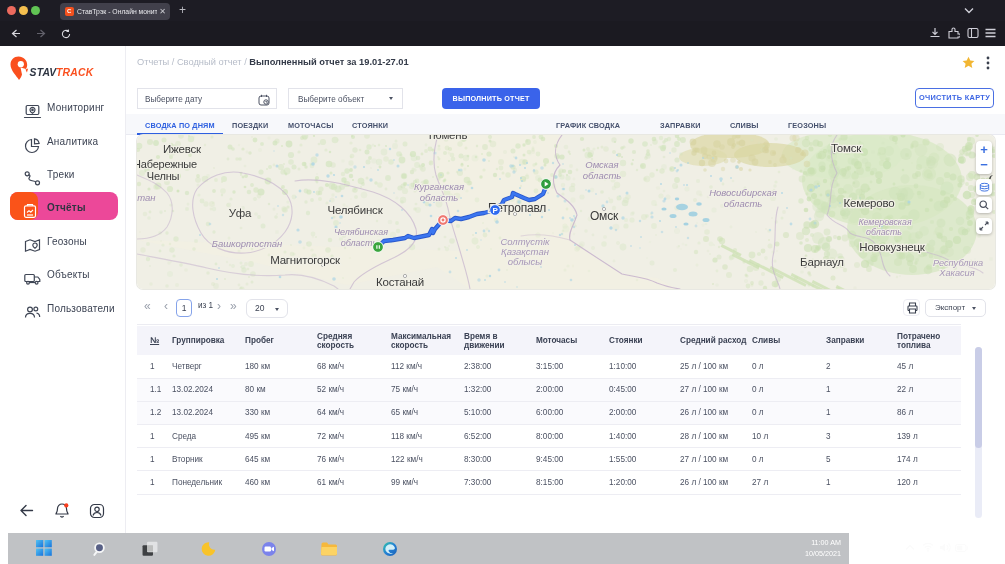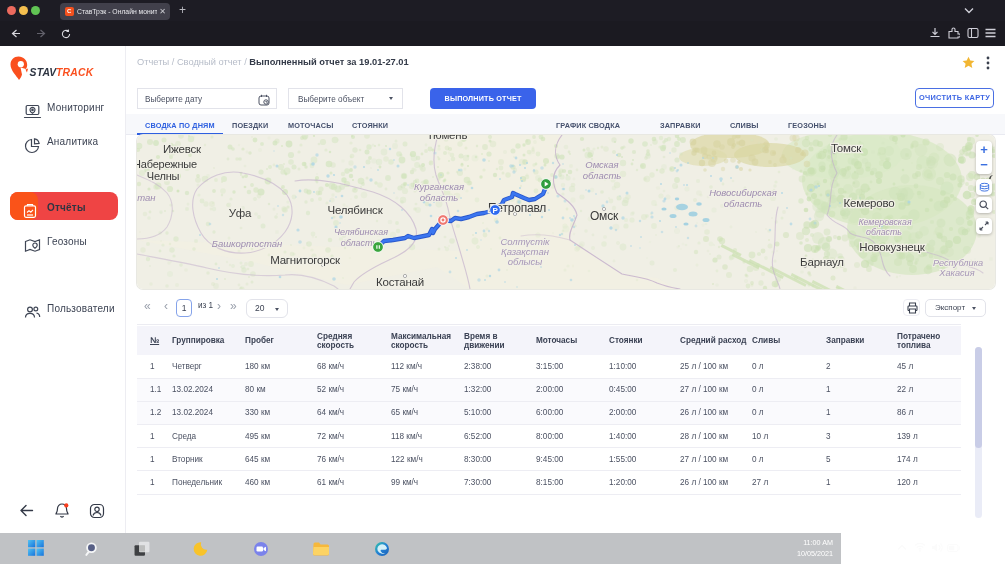--- a/index.html
+++ b/index.html
@@ -13,21 +13,21 @@
 #tab .ttl{position:absolute;left:17px;top:0;width:80px;white-space:nowrap;overflow:hidden}
 #tab .x{position:absolute;right:4px;top:0;color:#c9c9cf;font-size:8px}
 .chromeic{position:absolute;color:#cfcfd8;font-size:11px}
 #urlbar{position:absolute;left:268px;top:3px;width:450px;height:18.5px;background:#34333d;border-radius:4px;color:#f1f1f4;font-size:7.4px;line-height:18.5px}
 
 #app{position:absolute;left:0;top:46px;width:1005px;height:487px;background:#fff}
 #side{position:absolute;left:0;top:0;width:126px;height:487px;border-right:1px solid #ededf2}
 .navitem{position:absolute;left:10px;width:108px;height:28px;border-radius:8px;color:#3c4353;font-size:10px;letter-spacing:.2px}
 .navitem .lbl{position:absolute;left:37px;top:9.5px}
 .navitem svg{position:absolute;left:6px;top:5px}
-.nav-active{background:#ef4444}
+.nav-active{background:#ec4899}
 .iconsq{position:absolute;left:0;top:0;width:28px;height:28px;border-radius:8px;background:#fa5319}
 
 .crumb{position:absolute;left:137px;top:11px;font-size:9.3px;color:#b6bcc8;letter-spacing:0}
 .crumb b{color:#333a48}
 .inp{position:absolute;top:42px;height:21px;border:1px solid #e2e3ea;border-radius:0;background:#fff;font-size:8.2px;color:#4c5263;line-height:19px}
 .btn-blue{position:absolute;top:42px;height:21px;background:#3a63ea;border-radius:4px;color:#fff;font-size:7.2px;font-weight:bold;text-align:center;letter-spacing:.2px}
 #clearmap{position:absolute;left:915px;top:42px;width:79px;height:20px;border:1.2px solid #4a6fe3;border-radius:4px;color:#3d66e4;font-size:7.4px;font-weight:bold;text-align:center;line-height:18px;letter-spacing:.3px}
 #tabbar{position:absolute;left:126px;top:68px;width:879px;height:21px;background:#f7f8fb;border-bottom:1px solid #e9eaf1}
 .tb{position:absolute;top:7px;font-size:7.3px;font-weight:bold;color:#46516d;letter-spacing:.15px}
 .tb.on{color:#2d5fe0}
@@ -42,21 +42,21 @@
 
 #tbl{position:absolute;left:137px;top:280px;width:824px;font-size:8.2px;color:#4b5162}
 table{border-collapse:collapse;width:824px;table-layout:fixed}
 th{background:#f4f4fa;color:#3b4254;font-weight:bold;text-align:left;vertical-align:middle;padding:0 0 0 0;height:29px;font-size:8.2px}
 td{height:23.2px;border-bottom:1px solid #ededf3;vertical-align:middle}
 tr.alt td{background:#fafafd}
 tr.total td{background:#f1f1f9;font-weight:bold;color:#363c4c;border-bottom:none}
 #scrollbar{position:absolute;left:975px;top:301px;width:7px;height:171px;background:#eaecf7;border-radius:3.5px}
 #scrollthumb{position:absolute;left:975px;top:301px;width:7px;height:101px;background:#c9cde7;border-radius:3.5px}
 
-#taskbar{position:absolute;left:0;top:533px;width:841px;height:31px;background:#c0c2c5}
+#taskbar{position:absolute;left:8px;top:533px;width:841px;height:31px;background:#c0c2c5}
 .tkic{position:absolute;top:7.5px;width:16px;height:16px}
 #clock{position:absolute;right:8px;top:4px;color:#fff;font-size:7.2px;text-align:right;line-height:11px}
 .trayic{position:absolute;top:9px;color:#fbfbfb}
 </style></head><body>
 
 <div id="tabstrip">
  <div class="tl" style="left:7px;background:#ec6a5e"></div>
  <div class="tl" style="left:19px;background:#f5bf4f"></div>
  <div class="tl" style="left:31px;background:#61c454"></div>
  <div id="tab">
@@ -116,40 +116,62 @@
       </div>
       <div class="navitem" style="top:80px">
         <span class="abs" style="left:7px;top:4.5px">
           <svg width="19" height="19" viewBox="0 0 19 19" fill="none" stroke="#3f4655" stroke-width="1.2">
             <path d="M8.5,3.5 a6.5,6.5 0 1 0 7,7 l-7,0 Z"></path>
             <path d="M11.5,2.8 a5.5,5.5 0 0 1 4.6,4.6 l-4.6,0.4 Z"></path>
           </svg>
         </span>
         <span class="lbl">Аналитика</span>
       </div>
+      <div class="navitem" style="top:113px">
+        <span class="abs" style="left:7px;top:4.5px">
+          <svg width="19" height="19" viewBox="0 0 19 19" fill="none" stroke="#3f4655" stroke-width="1.2">
+            <circle cx="4.2" cy="4.8" r="2"></circle>
+            <circle cx="14.5" cy="13.8" r="2"></circle>
+            <path d="M6,5.8 C9,7.5 4,9 6.5,10.8 C9,12.5 12,11.5 12.6,13" stroke-linecap="round"></path>
+          </svg>
+        </span>
+        <span class="lbl">Треки</span>
+      </div>
       <div class="navitem nav-active" style="top:146px">
         <div class="iconsq"></div>
         <span class="abs" style="left:6px;top:6px">
           <svg width="16" height="16" viewBox="0 0 16 16" fill="none" stroke="#ffffff" stroke-width="1.2">
             <rect x="2.5" y="2.8" width="11" height="11.5" rx="1.5"></rect>
             <path d="M5.5,2.8 V1.5 h5 V2.8"></path>
             <path d="M5,9.5 l2,-1.8 l1.8,1.5 l2.2,-2.4" stroke-width="1.1"></path>
             <path d="M5,12 h6"></path>
           </svg>
         </span>
         <span class="lbl" style="font-weight:bold;color:#2f3542">Отчёты</span>
       </div>
       <div class="navitem" style="top:180px">
         <span class="abs" style="left:7px;top:4.5px">
           <svg width="19" height="19" viewBox="0 0 19 19" fill="none" stroke="#3f4655" stroke-width="1.2">
             <path d="M2.5,5.5 L7,3.8 L12,5.5 L16.5,3.8 V13.5 L12,15.2 L7,13.5 L2.5,15.2 Z"></path>
             <path d="M12,7 a2.2,2.2 0 0 1 2.2,2.2 c0,1.5 -2.2,3 -2.2,3 s-2.2,-1.5 -2.2,-3 A2.2,2.2 0 0 1 12,7 Z" fill="#fff"></path>
           </svg>
         </span>
         <span class="lbl">Геозоны</span>
+      </div>
+      <div class="navitem" style="top:213px">
+        <span class="abs" style="left:7px;top:4.5px">
+          <svg width="19" height="19" viewBox="0 0 19 19" fill="none" stroke="#3f4655" stroke-width="1.2">
+            <rect x="1.8" y="5.5" width="9.5" height="7" rx="1"></rect>
+            <path d="M11.3,8 h3.5 l2,2.5 v2 h-2"></path>
+            <circle cx="5" cy="13.7" r="1.4"></circle>
+            <circle cx="13.6" cy="13.7" r="1.4"></circle>
+            <path d="M6.5,13.5 h5.5"></path>
+          </svg>
+        </span>
+        <span class="lbl">Объекты</span>
       </div>
       <div class="navitem" style="top:247px">
         <span class="abs" style="left:7px;top:4.5px">
           <svg width="19" height="19" viewBox="0 0 19 19" fill="none" stroke="#3f4655" stroke-width="1.2">
             <circle cx="7" cy="6.5" r="2.4"></circle>
             <path d="M2.5,14.5 c0,-2.6 2,-4.2 4.5,-4.2 s4.5,1.6 4.5,4.2"></path>
             <circle cx="12.8" cy="6" r="1.9"></circle>
             <path d="M13.5,10.2 c2,0.3 3.2,1.8 3.2,3.8"></path>
           </svg>
         </span>
@@ -185,21 +207,21 @@
         <line x1="3.5" y1="0.8" x2="3.5" y2="3"></line>
         <line x1="8.5" y1="0.8" x2="8.5" y2="3"></line>
         <circle cx="8" cy="8" r="2.2"></circle>
         <path d="M8,7 v1 h1"></path>
       </svg>
     </div>
     <div class="inp" style="left:288px;width:115px">
       <span class="abs" style="left:9px;top:1px">Выберите объект</span>
       <span class="caret" style="right:9px;top:8px"></span>
     </div>
-    <div class="btn-blue" style="left:430px;width:106px;line-height:21px;white-space:nowrap">ВЫПОЛНИТЬ ОТЧЕТ</div>
+    <div class="btn-blue" style="left:442px;width:98px;line-height:21px;white-space:nowrap">ВЫПОЛНИТЬ ОТЧЕТ</div>
     <div id="clearmap">ОЧИСТИТЬ КАРТУ</div>
     <div id="tabbar"></div>
     <div class="tb on" style="left:145px;top:75px">СВОДКА ПО ДНЯМ</div>
     <div class="tb" style="left:232px;top:75px">ПОЕЗДКИ</div>
     <div class="tb" style="left:288px;top:75px">МОТОЧАСЫ</div>
     <div class="tb" style="left:352px;top:75px">СТОЯНКИ</div>
     <div class="tb" style="left:425px;top:88px">ПРЕВЫШЕНИЯ СКОРОСТИ</div>
     <div class="tb" style="left:556px;top:75px">ГРАФИК СВОДКА</div>
     <div class="tb" style="left:660px;top:75px">ЗАПРАВКИ</div>
     <div class="tb" style="left:730px;top:75px">СЛИВЫ</div>

